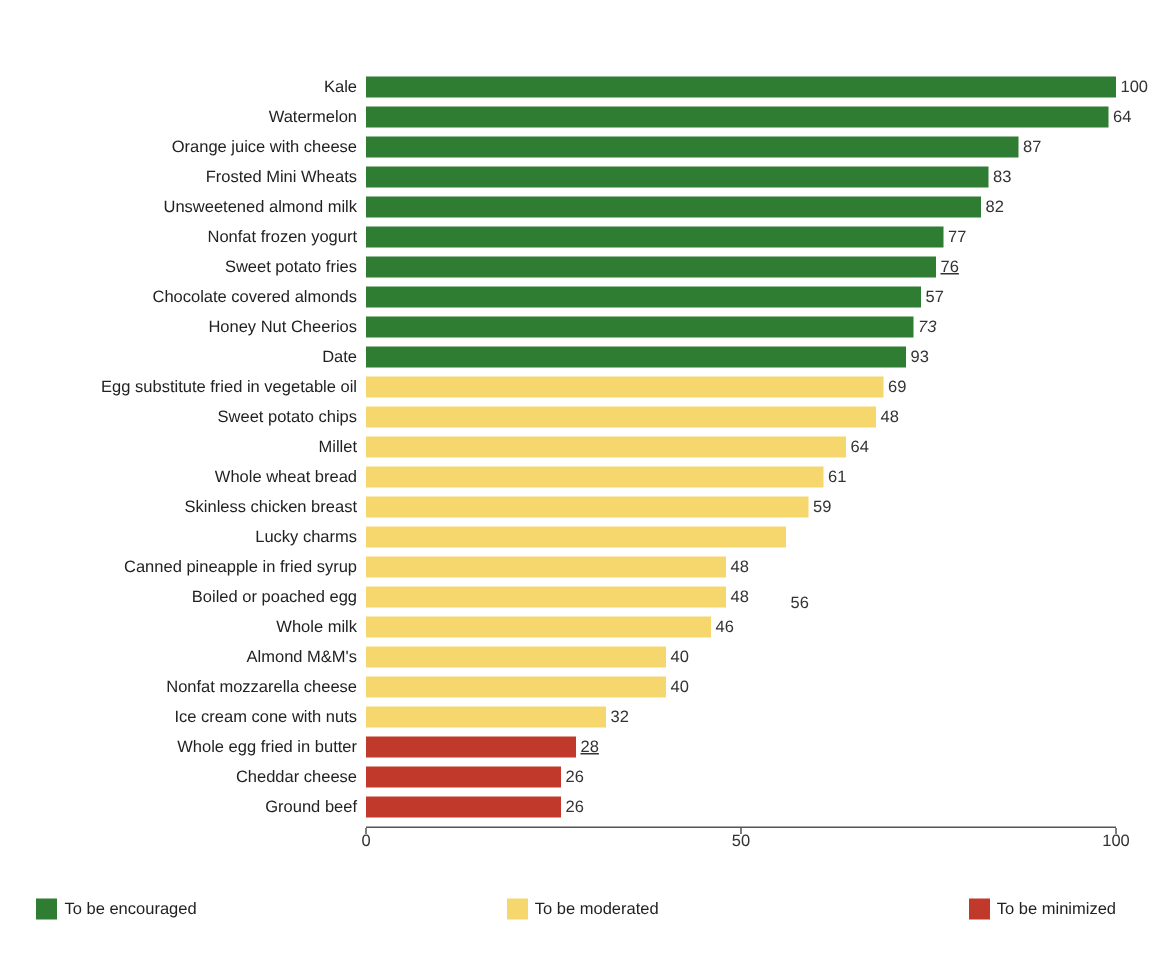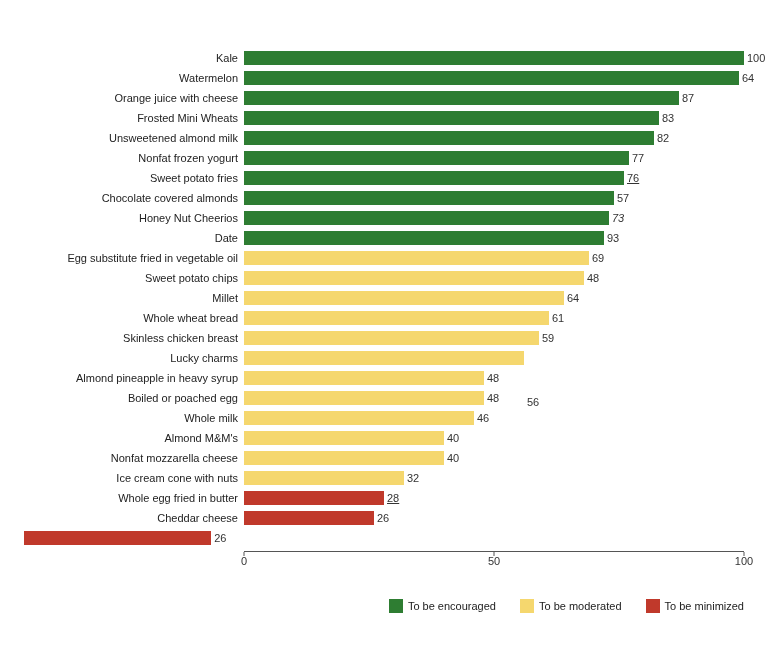--- a/index.html
+++ b/index.html
@@ -88,21 +88,21 @@
     .x-tick-line {
       position: absolute;
       top: 0;
       width: 1px;
       height: 4px;
       background: #555;
       transform: translateX(-50%);
     }
     .legend {
       display: flex;
-      justify-content: flex-end;
+      justify-content: space-between;
       gap: 24px;
       margin-top: 28px;
       font-size: 11px;
       color: #222;
     }
     .legend-item {
       display: flex;
       align-items: center;
       gap: 5px;
     }
@@ -224,21 +224,21 @@
         </div>
       </div>
       <div class="bar-row">
         <div class="bar-label">Lucky charms</div>
         <div class="bar-track">
           <div class="bar-fill" style="width: 56%; background-color: rgb(245, 215, 110);"></div>
           <div class="bar-value" style="left: calc(56% + 3px); margin-top: 44px;">56</div>
         </div>
       </div>
       <div class="bar-row">
-        <div class="bar-label">Almond pineapple in heavy syrup</div>
+        <div class="bar-label">Canned pineapple in fried syrup</div>
         <div class="bar-track">
           <div class="bar-fill" style="width: 48%; background-color: rgb(245, 215, 110);"></div>
           <div class="bar-value" style="left: calc(48% + 3px);">48</div>
         </div>
       </div>
       <div class="bar-row">
         <div class="bar-label">Boiled or poached egg</div>
         <div class="bar-track">
           <div class="bar-fill" style="width: 48%; background-color: rgb(245, 215, 110);"></div>
           <div class="bar-value" style="left: calc(48% + 3px);">48</div>
@@ -280,20 +280,21 @@
         </div>
       </div>
       <div class="bar-row">
         <div class="bar-label">Cheddar cheese</div>
         <div class="bar-track">
           <div class="bar-fill" style="width: 26%; background-color: rgb(192, 57, 43);"></div>
           <div class="bar-value" style="left: calc(26% + 3px);">26</div>
         </div>
       </div>
       <div class="bar-row">
+        <div class="bar-label">Ground beef</div>
         <div class="bar-track">
           <div class="bar-fill" style="width: 26%; background-color: rgb(192, 57, 43);"></div>
           <div class="bar-value" style="left: calc(26% + 3px);">26</div>
         </div>
       </div>
     </div>
   <div class="x-axis-row">
     <div class="x-axis-spacer"></div>
     <div class="x-axis" id="x-axis">
     <div class="x-tick-line" style="left: 0%;"></div>

